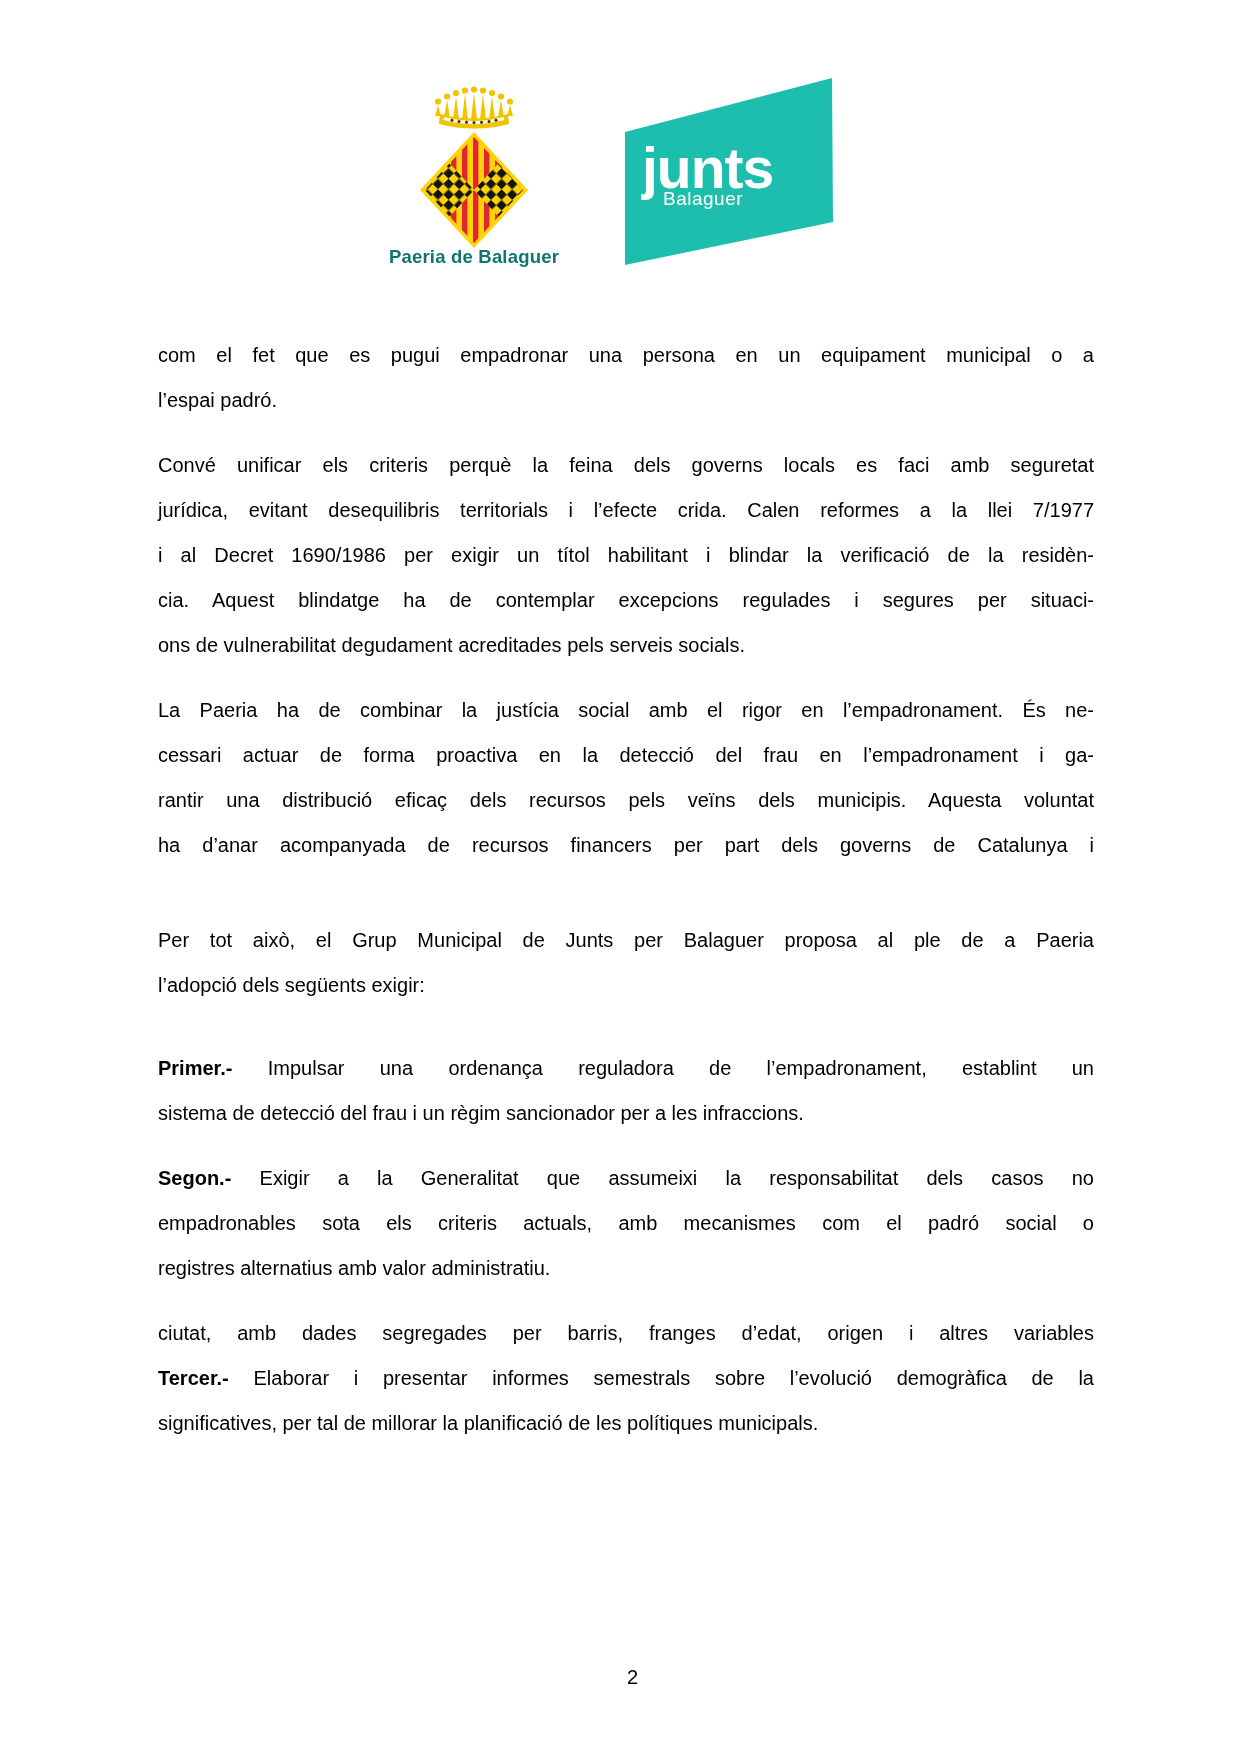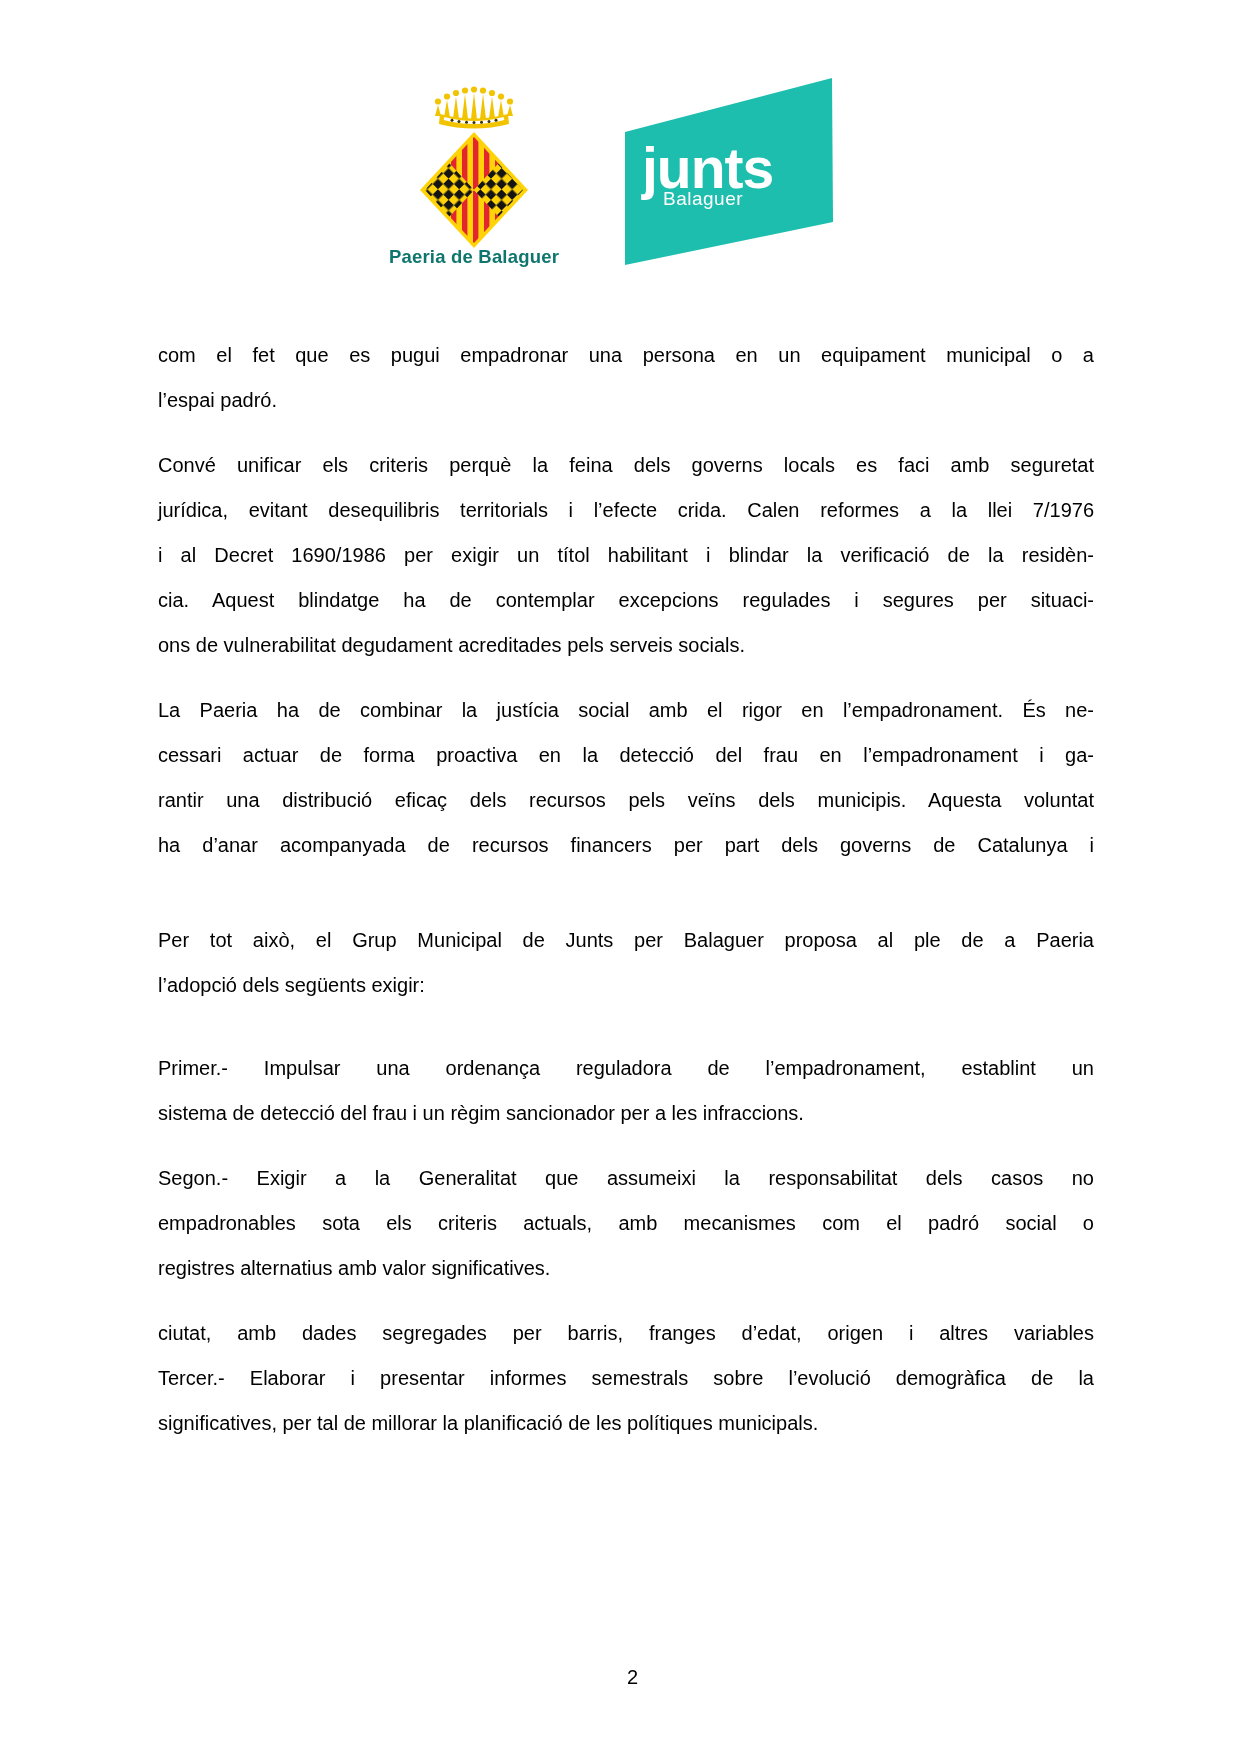--- a/index.html
+++ b/index.html
@@ -21,21 +21,21 @@
   }
   .junts{position:absolute;left:622px;top:72px;width:214px;height:198px;}
   
   .doc-body{
     position:absolute;left:158px;top:333px;width:936px;
     font-size:20px;line-height:45px;
   }
   .paragraph{margin:0 0 20px 0;}
   .line{text-align:justify;text-align-last:justify;white-space:normal;}
   .line.last{text-align-last:left;}
-  .line strong{font-weight:normal;}
+  .line strong{font-weight:bold;}
   .spacer{width:100%;}
   .page-number{
     position:absolute;left:0;right:0;top:1666px;
     text-align:center;font-size:20px;
     padding-left:24px; 
   }
 </style>
 </head>
 <body>
 
@@ -109,21 +109,21 @@
     <text x="41" y="133" fill="#ffffff" font-size="19" letter-spacing="0.5" font-family="Liberation Sans, sans-serif">Balaguer</text>
   </svg>
 
   <div class="doc-body">
       <div class="paragraph">
         <div class="line">com el fet que es pugui empadronar una persona en un equipament municipal o a</div>
         <div class="line last">l’espai padró.</div>
       </div>
       <div class="paragraph">
         <div class="line">Convé unificar els criteris perquè la feina dels governs locals es faci amb seguretat</div>
-        <div class="line">jurídica, evitant desequilibris territorials i l’efecte crida. Calen reformes a la llei 7/1976</div>
+        <div class="line">jurídica, evitant desequilibris territorials i l’efecte crida. Calen reformes a la llei 7/1977</div>
         <div class="line">i al Decret 1690/1986 per exigir un títol habilitant i blindar la verificació de la residèn-</div>
         <div class="line">cia. Aquest blindatge ha de contemplar excepcions regulades i segures per situaci-</div>
         <div class="line last">ons de vulnerabilitat degudament acreditades pels serveis socials.</div>
       </div>
       <div class="paragraph">
         <div class="line">La Paeria ha de combinar la justícia social amb el rigor en l’empadronament. És ne-</div>
         <div class="line">cessari actuar de forma proactiva en la detecció del frau en l’empadronament i ga-</div>
         <div class="line">rantir una distribució eficaç dels recursos pels veïns dels municipis. Aquesta voluntat</div>
         <div class="line">ha d’anar acompanyada de recursos financers per part dels governs de Catalunya i</div>
       </div>
@@ -133,21 +133,21 @@
         <div class="line last">l’adopció dels següents exigir:</div>
       </div>
       <div class="spacer" style="height: 18px;"></div>
       <div class="paragraph">
         <div class="line"><strong>Primer.-</strong> Impulsar una ordenança reguladora de l’empadronament, establint un</div>
         <div class="line last">sistema de detecció del frau i un règim sancionador per a les infraccions.</div>
       </div>
       <div class="paragraph">
         <div class="line"><strong>Segon.-</strong> Exigir a la Generalitat que assumeixi la responsabilitat dels casos no</div>
         <div class="line">empadronables sota els criteris actuals, amb mecanismes com el padró social o</div>
-        <div class="line last">registres alternatius amb valor significatives.</div>
+        <div class="line last">registres alternatius amb valor administratiu.</div>
       </div>
       <div class="paragraph">
         <div class="line">ciutat, amb dades segregades per barris, franges d’edat, origen i altres variables</div>
         <div class="line"><strong>Tercer.-</strong> Elaborar i presentar informes semestrals sobre l’evolució demogràfica de la</div>
         <div class="line last">significatives, per tal de millorar la planificació de les polítiques municipals.</div>
       </div>
     </div>
 
   <div class="page-number">2</div>
 

